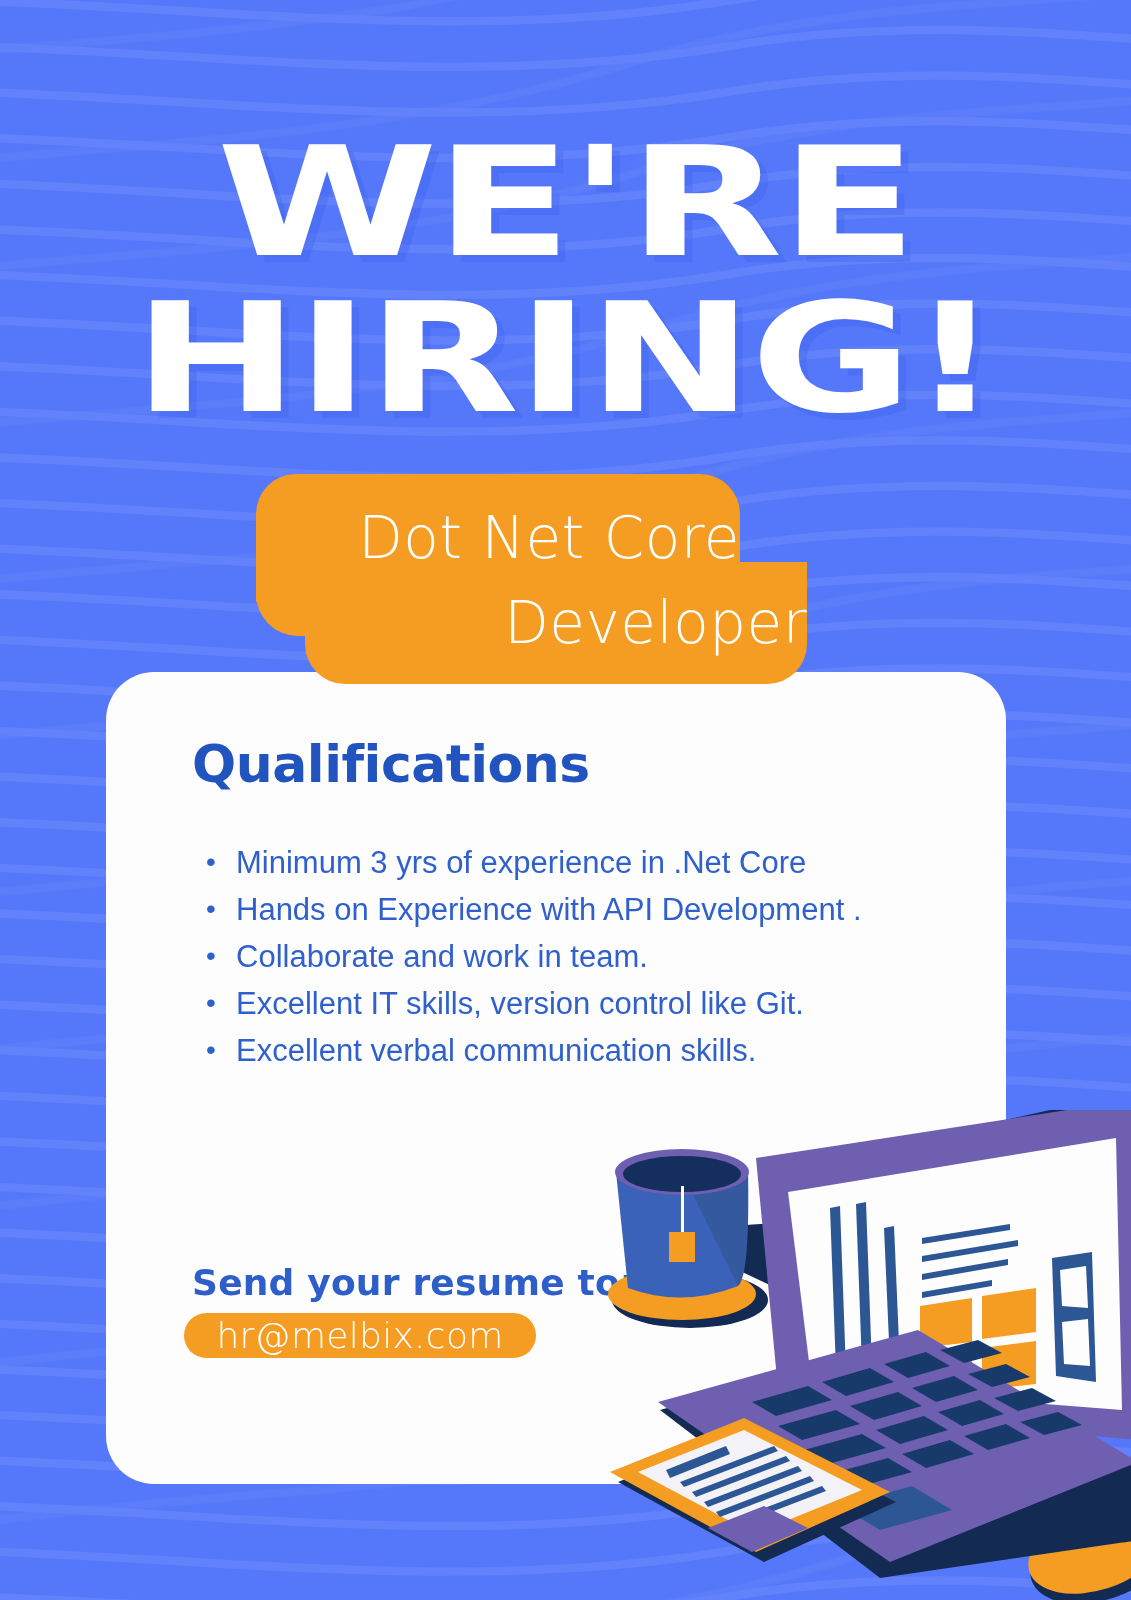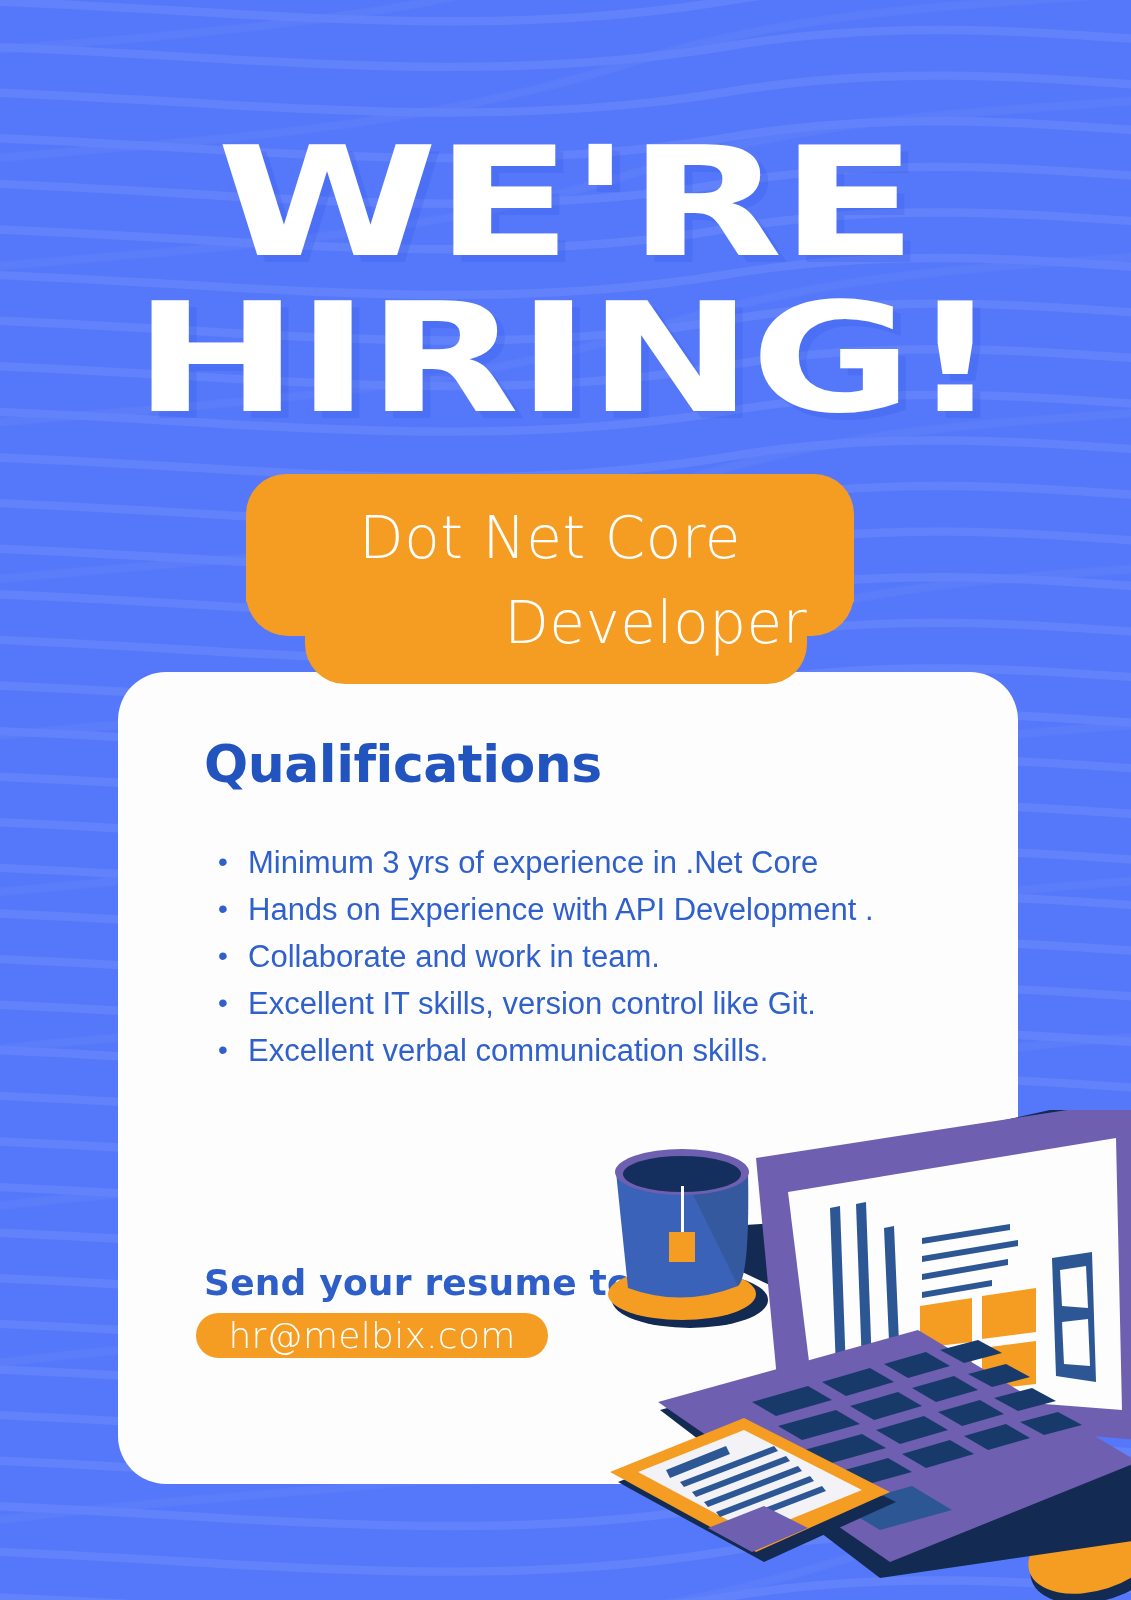--- a/index.html
+++ b/index.html
@@ -73,25 +73,26 @@
     display: flex;
     align-items: center;
     justify-content: center;
     color: #ffffff;
     font-family: "DejaVu Sans", sans-serif;
     font-weight: 300;
     font-size: 58px;
     letter-spacing: .5px;
   }
   .badge-top {
-    left: 246px;
-    width: 608px;
+    left: 256px;
+    width: 484px;
     top: 0;
     height: 128px;
     border-radius: 40px 40px 0 0;
+    justify-content: flex-end;
   }
   .badge-bottom {
     left: 305px;
     width: 502px;
     top: 88px;
     height: 122px;
     border-radius: 0 0 40px 40px;
     justify-content: flex-end;
   }
   .badge-top::after {
@@ -101,21 +102,21 @@
     bottom: -34px;
     height: 44px;
     background: #f59c22;
     border-radius: 0 0 42px 42px;
   }
   .badge-label { position: relative; z-index: 2; }
 
   
   .card {
     position: absolute;
-    left: 118px;
+    left: 106px;
     top: 672px;
     width: 900px;
     height: 812px;
     background: #fdfdfd;
     border-radius: 48px;
     z-index: 4;
     overflow: hidden;
   }
 
   .card-title {

